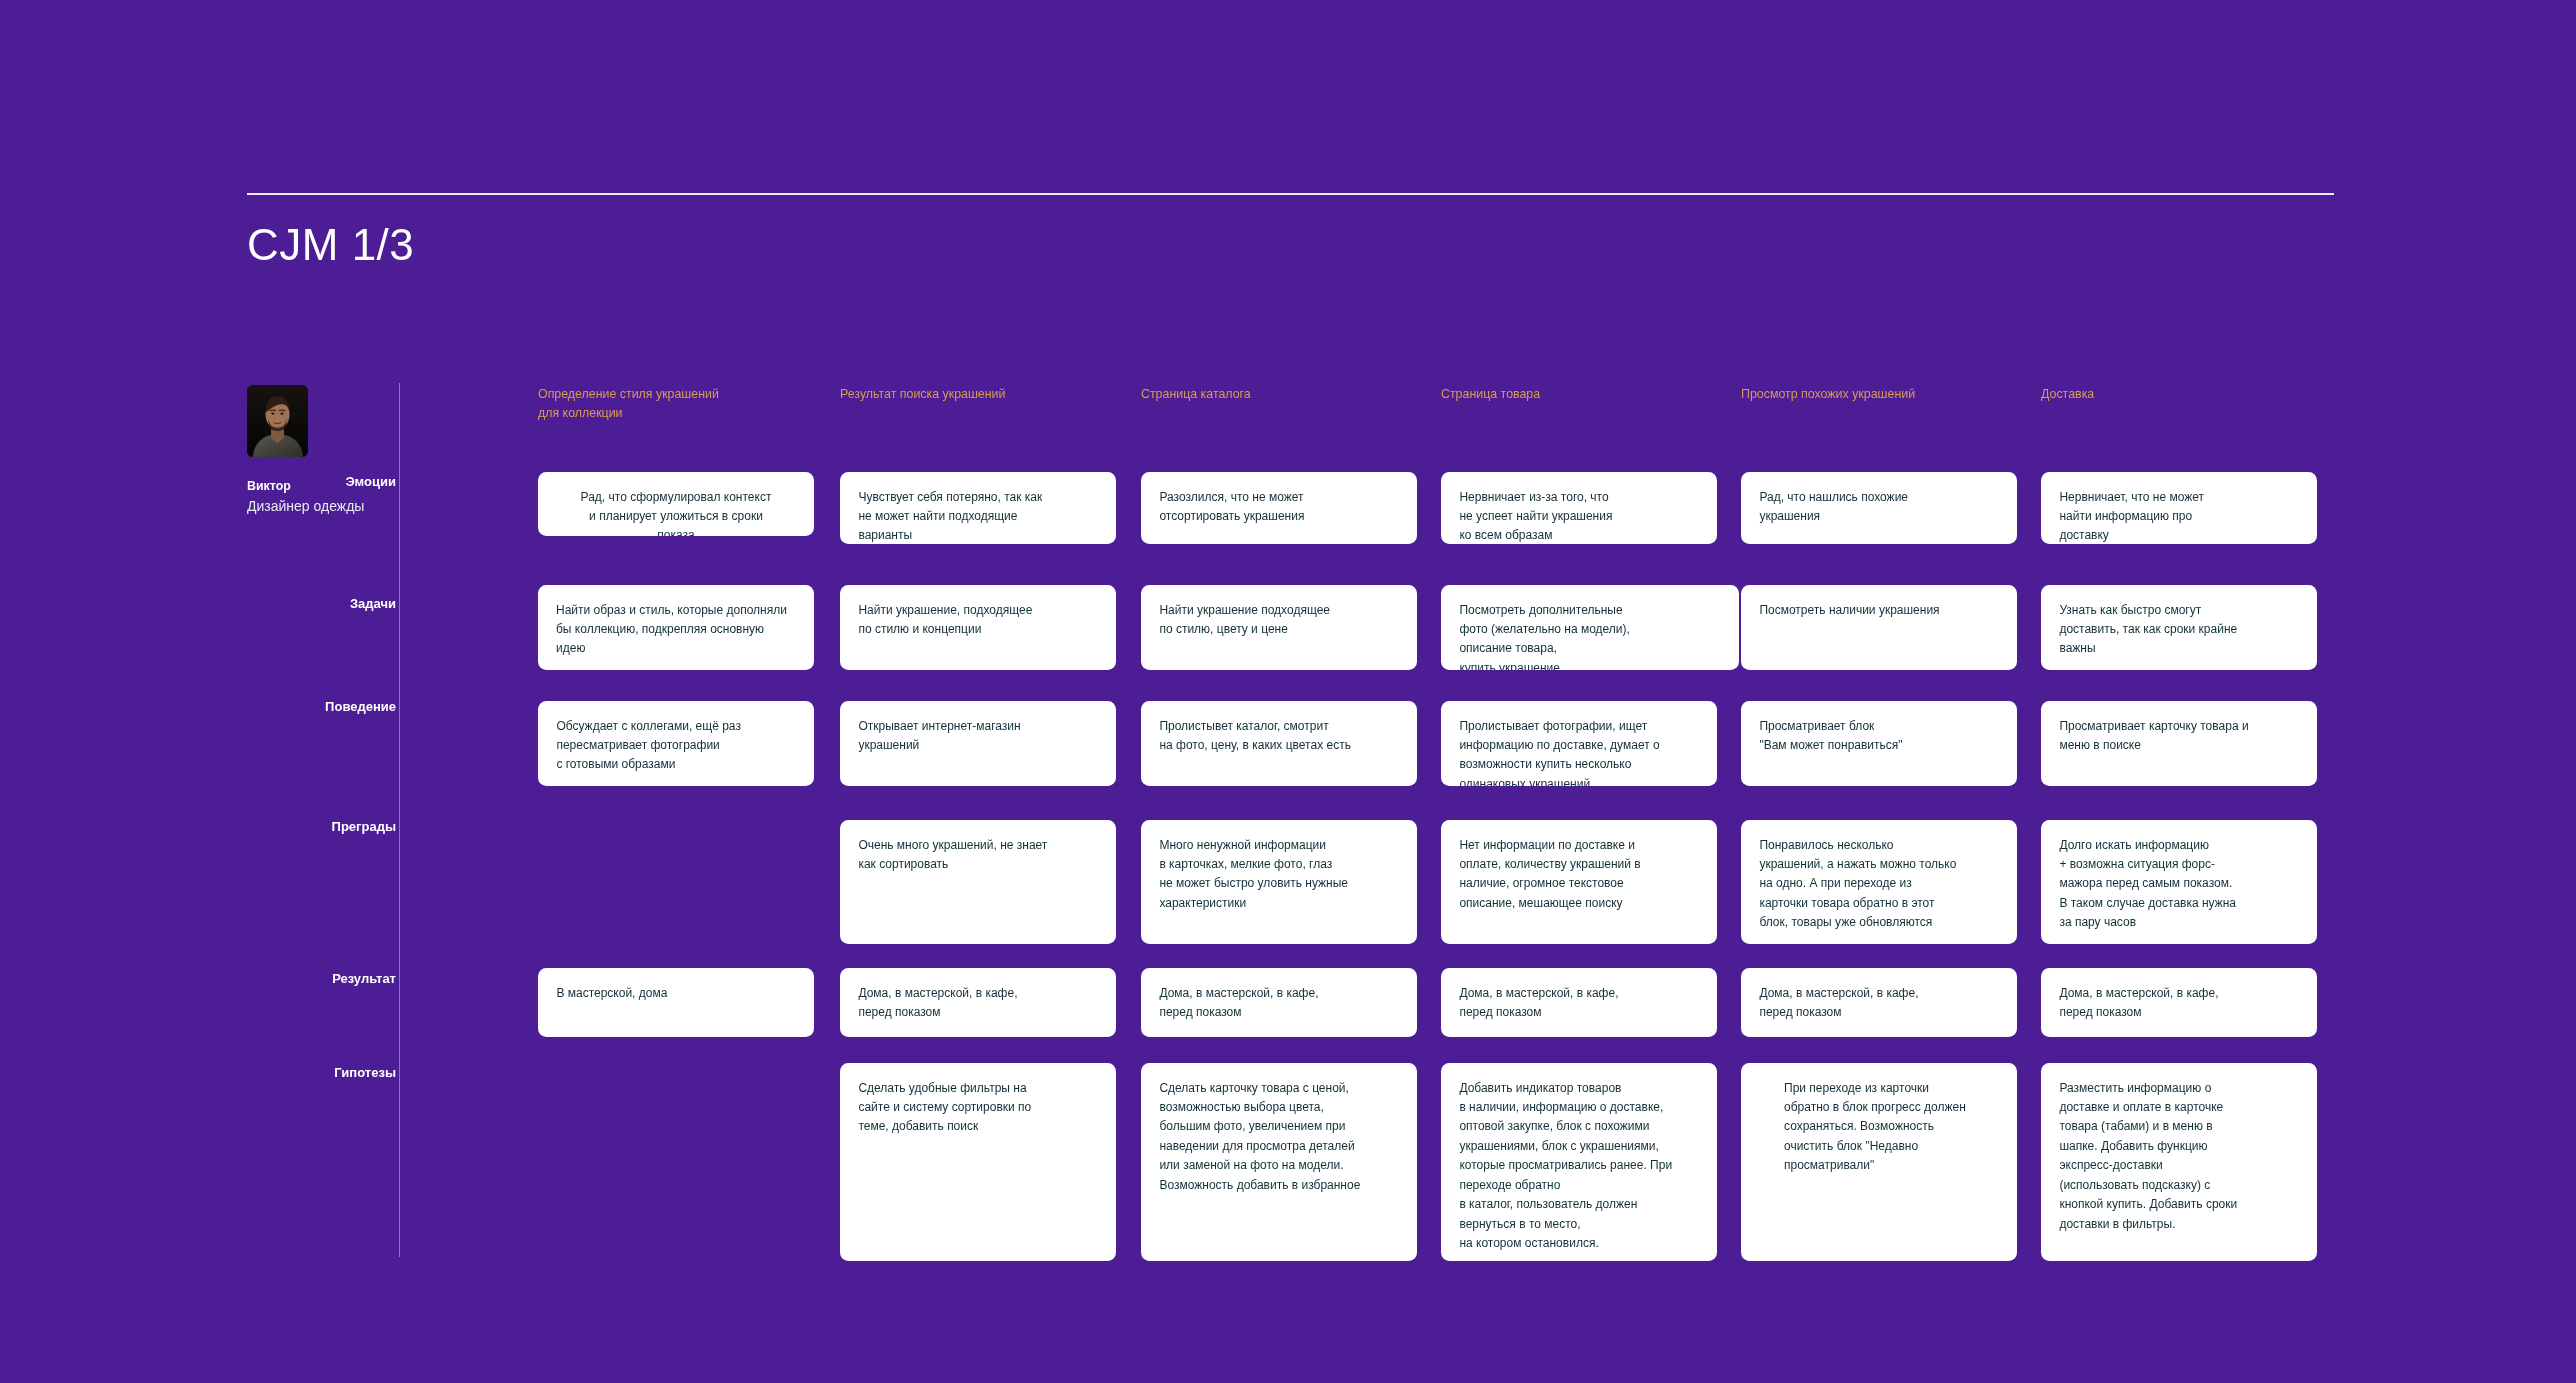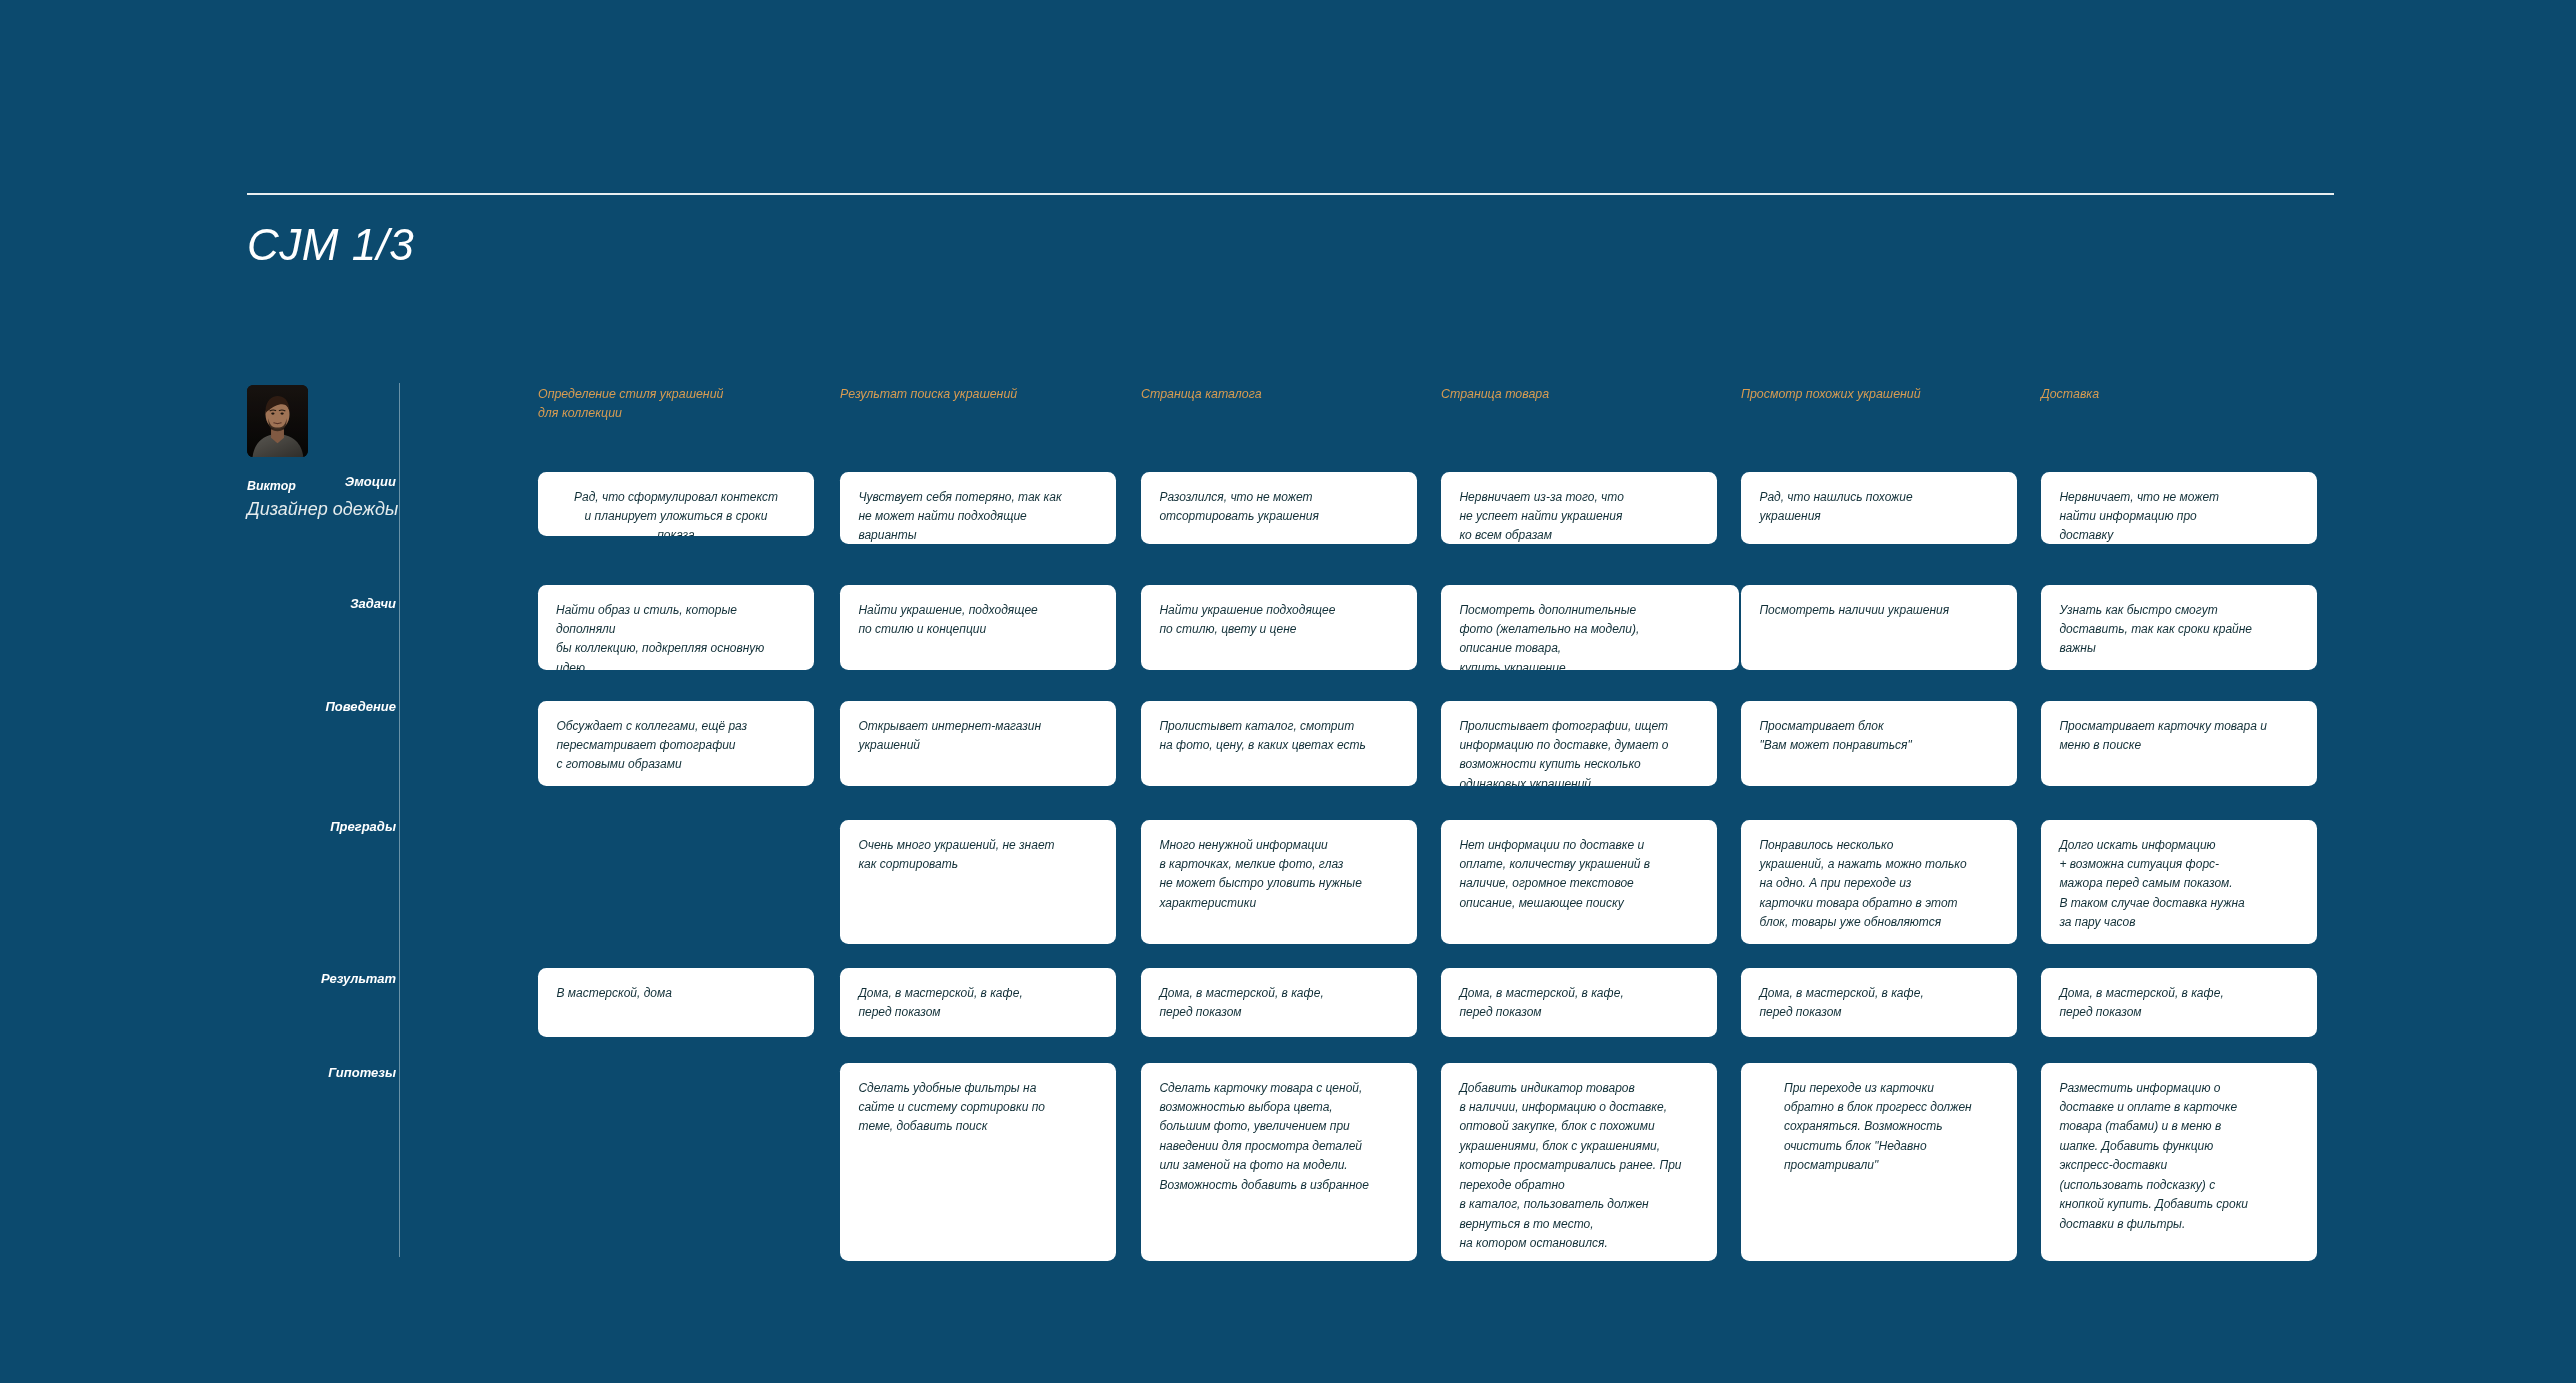--- a/index.html
+++ b/index.html
@@ -12,22 +12,21 @@
     height: 1384px;
     font-family: "Liberation Sans", "DejaVu Sans", sans-serif;
     color: #ffffff;
     overflow: hidden;
     position: relative;
   }
 
   .slide {
     position: absolute;
     inset: 0;
-    background: #0c4a6e;
-    font-style: italic;
+    background: #4c1d95;
   }
 
   
   .top-rule {
     position: absolute;
     left: 247px;
     top: 193px;
     width: 2087px;
     height: 1.8px;
     background: #e9eef0;
@@ -61,21 +60,21 @@
   }
   .persona-photo svg { display: block; width: 100%; height: 100%; }
   .persona-name {
     margin-top: 20px;
     font-size: 12.4px;
     font-weight: 700;
     color: #ffffff;
     line-height: 1.5;
   }
   .persona-role {
-    font-size: 18px;
+    font-size: 14px;
     font-weight: 400;
     color: #e6eced;
     line-height: 1.5;
   }
 
   
   .v-divider {
     position: absolute;
     left: 399px;
     top: 383px;

